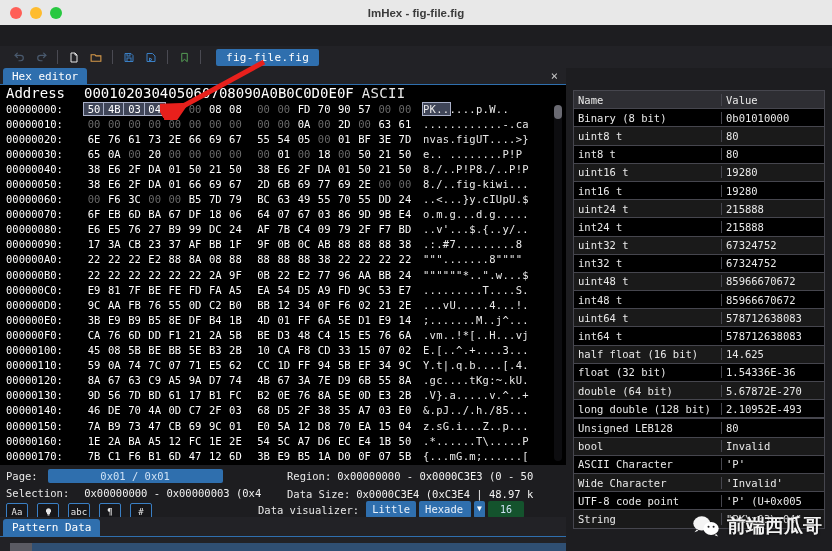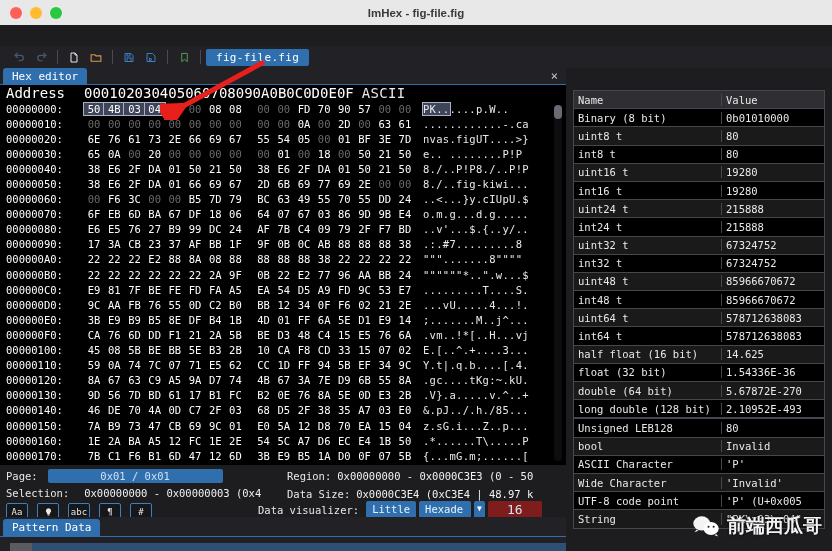--- a/index.html
+++ b/index.html
@@ -41,21 +41,21 @@
     position: absolute; left: 0; top: 46px; width: 832px; height: 22px;
     background: #222226; display: flex; align-items: center; padding-left: 8px;
   }
   .tb-icon {
     width: 22px; height: 18px; display: flex; align-items: center; justify-content: center;
   }
   .tb-icon svg { display: block; }
   .tb-sep { width: 1px; height: 14px; background: #4a4a52; margin: 0 5px; }
   .filetab {
     background: #2f6fae; color: #fff; font-size: 11px;
-    padding: 2px 10px; border-radius: 2px; letter-spacing: .3px;
+    padding: 2px 10px; border-radius: 2px; margin-left: 10px; letter-spacing: .3px;
   }
 
   
   .hexpane {
     position: absolute; left: 0; top: 68px; width: 566px; height: 449px;
     background: #1d1d20;
   }
   .tabrow { position: relative; height: 17px; background: #222226; }
   .tab-active {
     position: absolute; left: 3px; top: 0; height: 17px;
@@ -114,21 +114,21 @@
     color: #e8e8e8; font-size: 9px; background: #17171a;
   }
   .dv { position: absolute; left: 258px; top: 36px; display: flex; align-items: center; gap: 3px; }
   .dv-label { color: #e8e8e8; font-size: 10.5px; margin-right: 4px; }
   .dv-chip {
     background: #2f6fae; color: #eaf2fb; font-size: 10.5px;
     padding: 2px 6px; border-radius: 2px; height: 17px; line-height: 13px;
   }
   .dv-chip.clip { width: 52px; overflow: hidden; white-space: nowrap; }
   .dv-arrow { background: #2f6fae; color: #fff; font-size: 8px; padding: 3px 3px; border-radius: 2px; height: 17px; }
-  .dv-num { background: #7f1d1d; color: #cfe2f5; font-size: 13px; padding: 2px 19px; border-radius: 2px; height: 17px; line-height: 13px; }
+  .dv-num { background: #14532d; color: #cfe2f5; font-size: 10px; padding: 2px 12px; border-radius: 2px; height: 17px; line-height: 13px; }
 
   
   .patternbar {
     position: absolute; left: 0; top: 517px; width: 566px; height: 34px;
     background: #222226;
   }
   .pt-tab {
     position: absolute; left: 3px; top: 2px; height: 17px;
     background: #2f6fae; color: #fff; font-size: 11px; padding: 2px 9px 0 9px;
     border-radius: 3px 3px 0 0;

